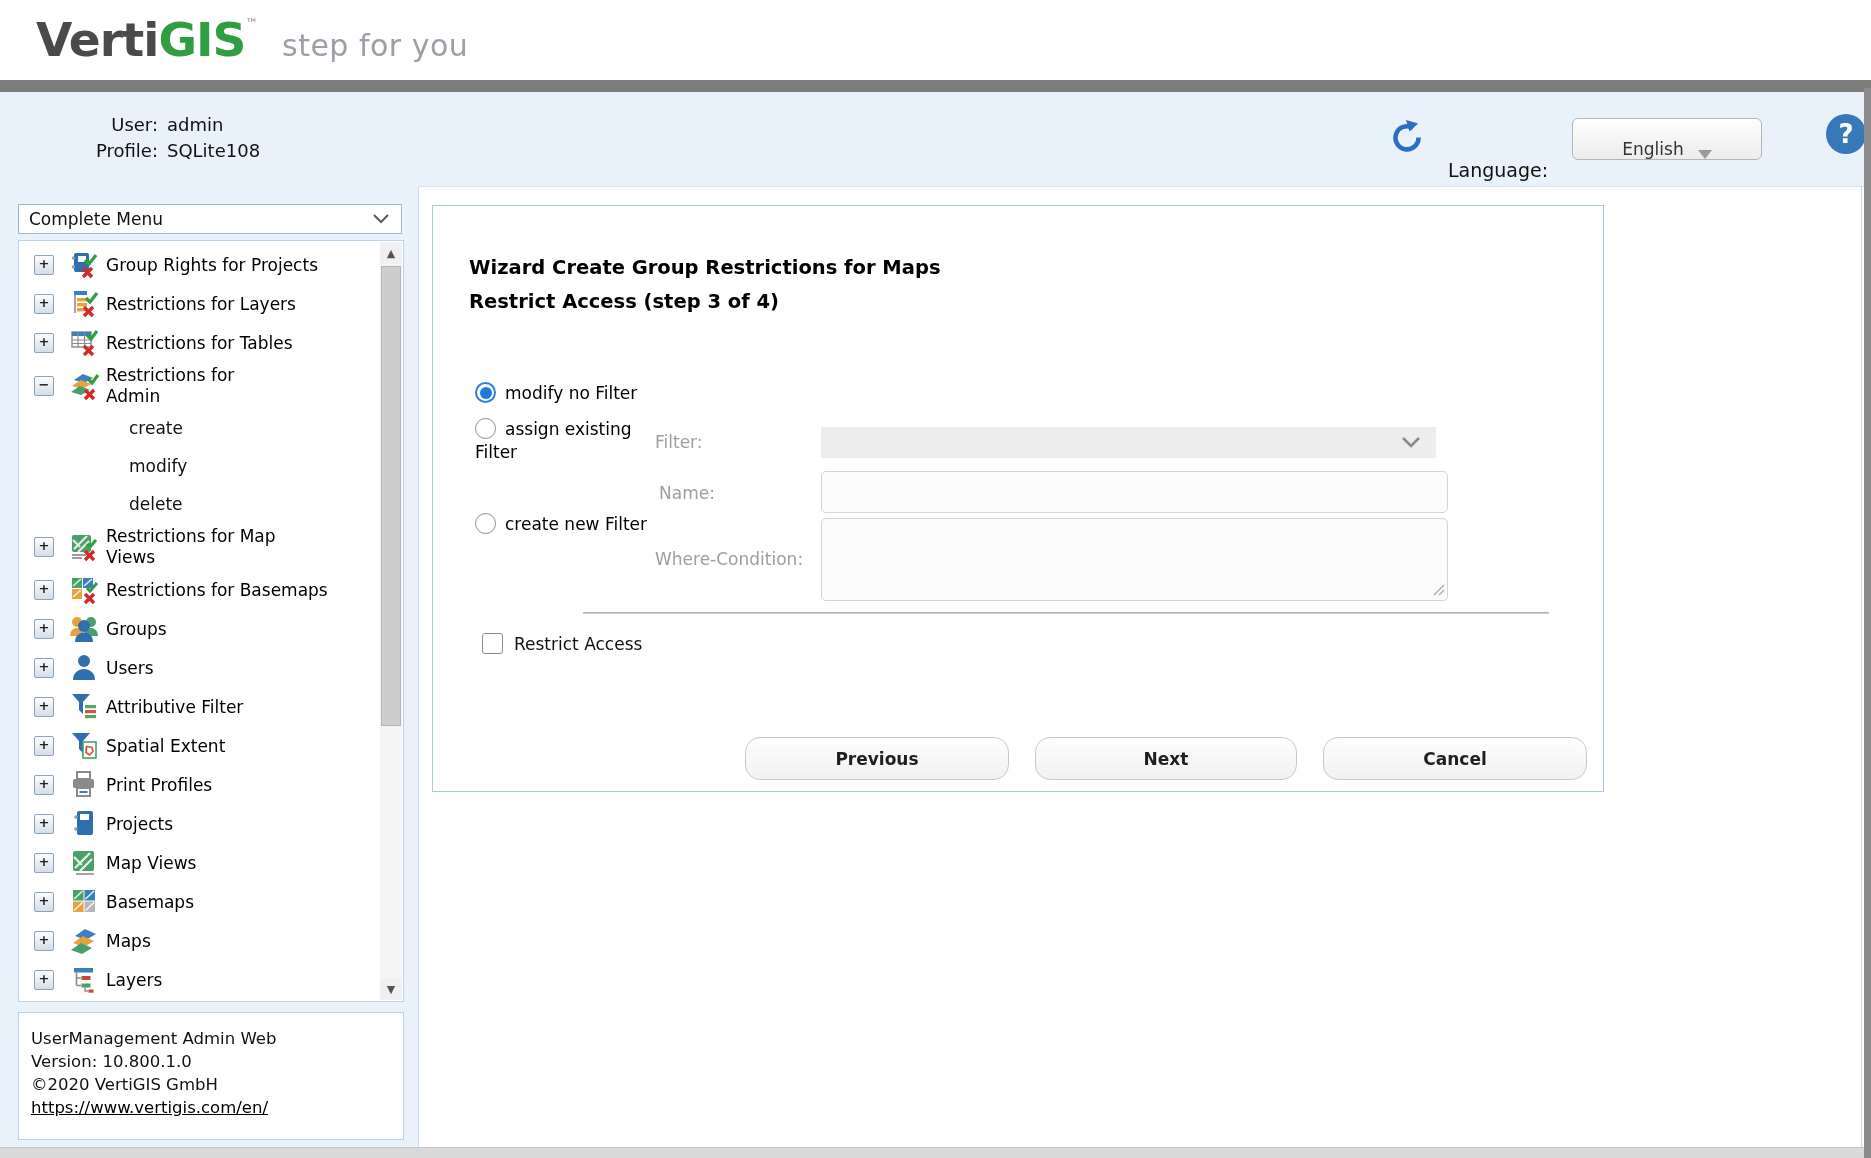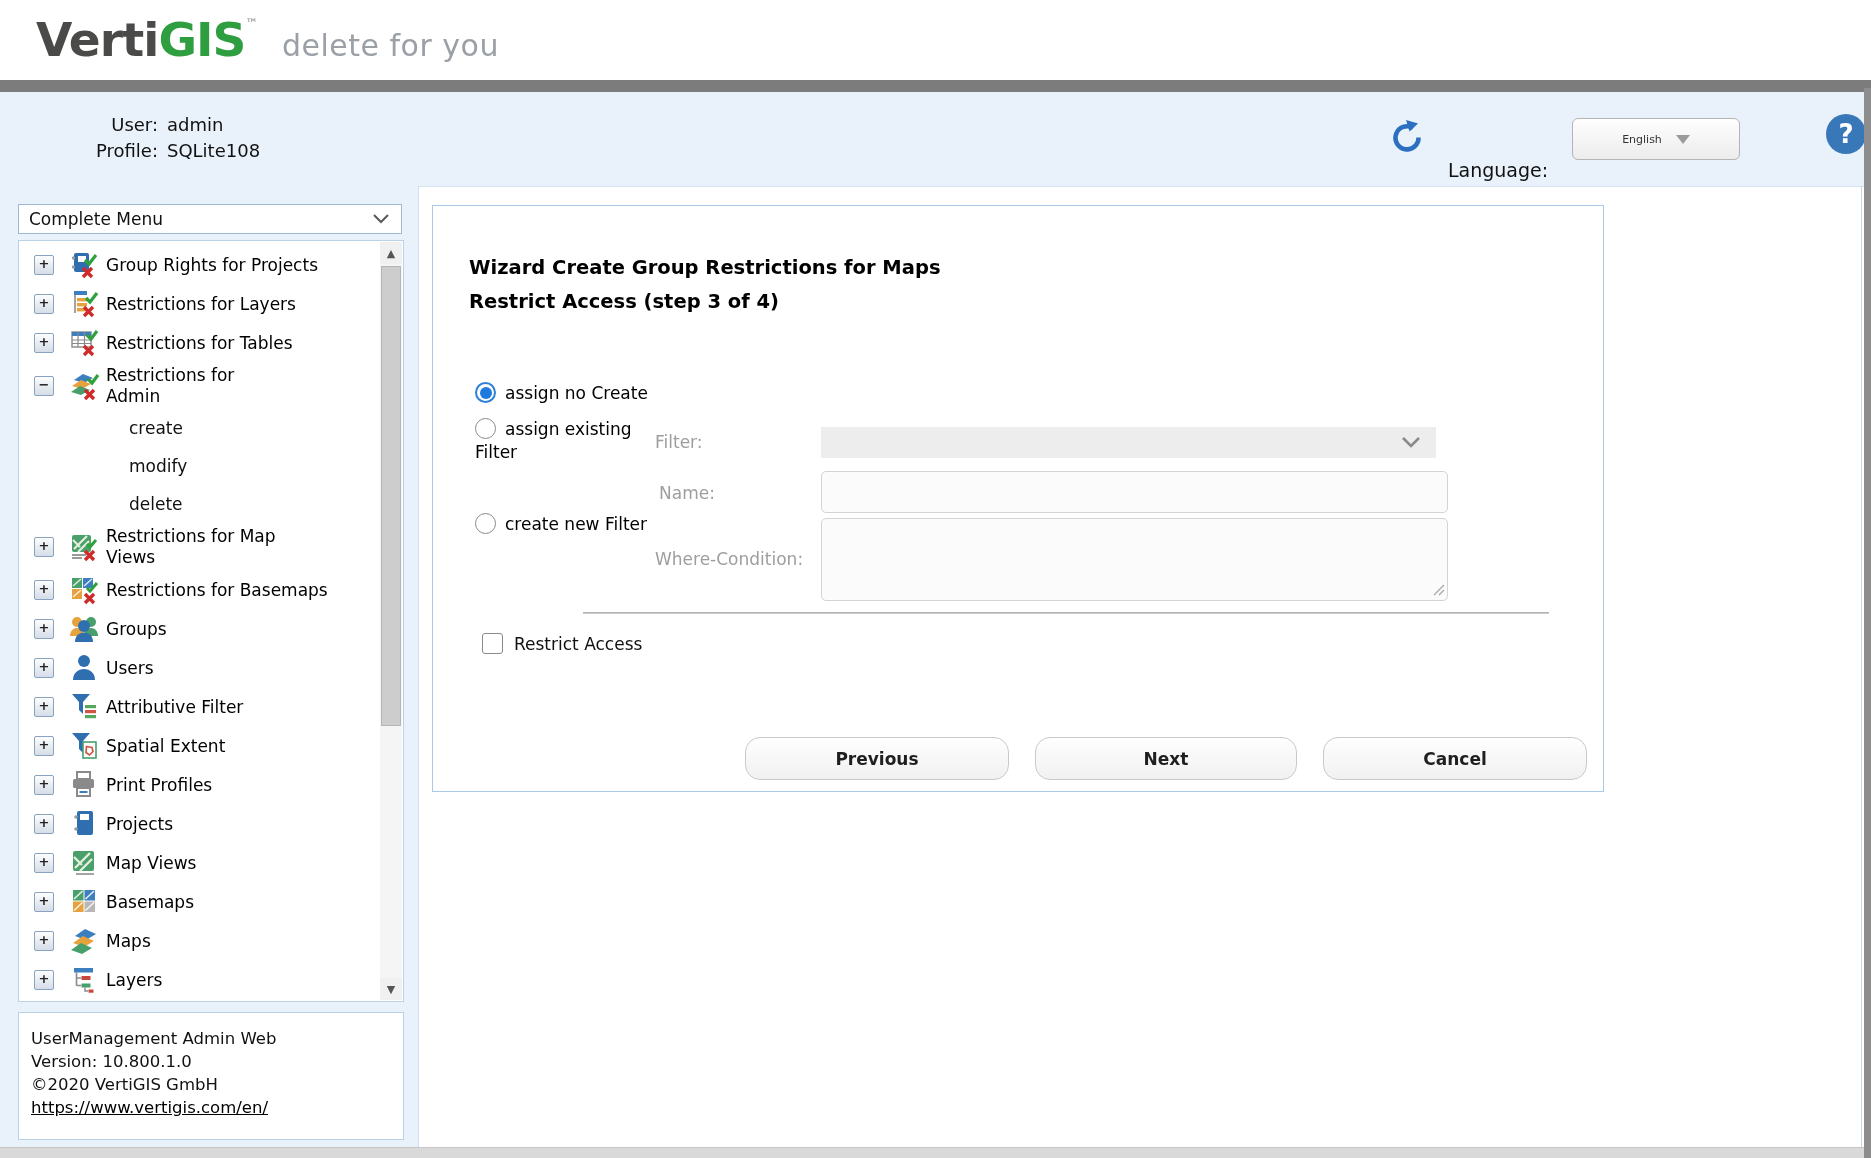--- a/index.html
+++ b/index.html
@@ -12,23 +12,23 @@
   .logo .gis{color:#2f9e41;font-weight:800;}
   .logo .tm{font-size:13px;vertical-align:28px;color:#8a8a8a;font-weight:400;}
   .tagline{font-size:30px;color:#9aa0a6;letter-spacing:0.5px;}
   .graybar{background:#7c7c7c;}
 
   
   .userbar{background:#e9f1fb;border-bottom:1px solid #d5e2ef;}
   .usergrid{display:grid;grid-template-columns:118px auto;column-gap:9px;font-size:18px;line-height:26px;}
   .usergrid .lbl{text-align:right;}
   .langlabel{font-size:19px;}
-  .selbtn{width:168px;height:42px;border:1px solid #b5b5b5;border-radius:6px;
-          background:linear-gradient(#fefefe,#ececec);display:flex;align-items:center;justify-content:center;
-          font-size:11px;color:#333;box-sizing:border-box;cursor:pointer;}
+  .selbtn{width:190px;height:42px;border:1px solid #b5b5b5;border-radius:6px;
+          background:linear-gradient(#fefefe,#ececec);display:flex;align-items:flex-end;justify-content:center;
+          font-size:17px;color:#333;box-sizing:border-box;cursor:pointer;}
   .selbtn .tri{width:0;height:0;border-left:7px solid transparent;border-right:7px solid transparent;
           border-top:9px solid #9a9a9a;margin-left:14px;}
   .helpcircle{width:40px;height:40px;border-radius:50%;background:#3878b8;color:#fff;font-size:26px;font-weight:bold;
           display:flex;align-items:center;justify-content:center;}
 
   
   .sidebar{background:#e9f1fb;border-right:1px solid #cfe0ef;}
   .menuselect{background:#fff;border:1px solid #9db8d2;display:flex;align-items:center;
           font-size:17px;padding-left:10px;box-sizing:border-box;cursor:pointer;gap:12px;}
   .menuselect svg{margin-left:auto;margin-right:12px;}
@@ -70,21 +70,21 @@
   .edge-right{background:#8d8d8d;}
   .bottomstrip{background:#d9d9d9;border-top:1px solid #c6c6c6;}
 </style>
 </head>
 <body>
 
 <div class="page">
 
   <div class="abs" style="left:0;top:0;width:1871px;height:80px;background:#fff;">
     <div class="abs logo" style="left:36px;top:12px;"><span>Verti</span><span class="gis">GIS</span><span class="tm">™</span></div>
-    <div class="abs tagline" style="left:282px;top:28px;">delete for you</div>
+    <div class="abs tagline" style="left:282px;top:28px;">step for you</div>
   </div>
   <div class="abs graybar" style="left:0;top:80px;width:1871px;height:12px;"></div>
 
   <div class="abs userbar" style="left:0;top:92px;width:1864px;height:94px;">
     <div class="abs usergrid" style="left:40px;top:20px;">
       <span class="lbl">User:</span>
       <span>admin</span>
       <span class="lbl">Profile:</span>
       <span>SQLite108</span>
     </div>
@@ -368,21 +368,21 @@
   </div>
 
   <div class="abs" style="left:1861px;top:186px;width:1px;height:961px;background:#c3d8ea;"></div>
 
   <div class="abs panel" style="left:432px;top:205px;width:1172px;height:587px;">
 
     <div class="abs wtitle" style="left:36px;top:46px;">Wizard Create Group Restrictions for Maps</div>
     <div class="abs wtitle" style="left:36px;top:80px;">Restrict Access (step 3 of 4)</div>
 
     <div class="abs radiorow" style="left:42px;top:176px;white-space:nowrap;">
-      <span class="radio on"></span><span>assign no Create</span>
+      <span class="radio on"></span><span>modify no Filter</span>
     </div>
 
     <div class="abs radiorow" style="left:42px;top:212px;width:178px;">
       <span class="radio"></span><span>assign existing Filter</span>
     </div>
 
     <div class="abs radiorow" style="left:42px;top:307px;width:178px;">
       <span class="radio"></span><span>create new Filter</span>
     </div>
 

